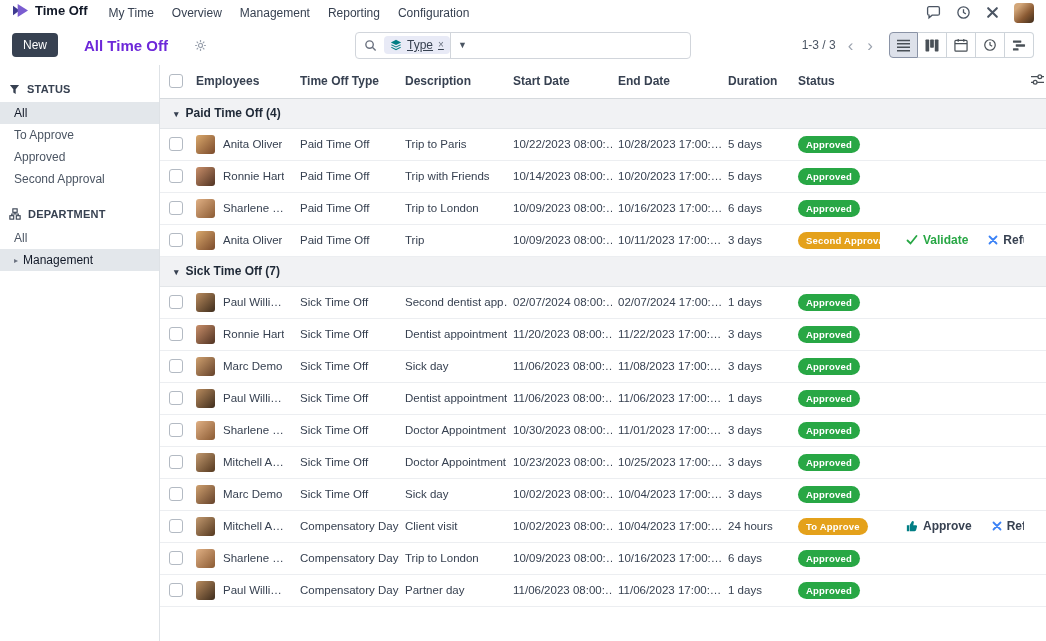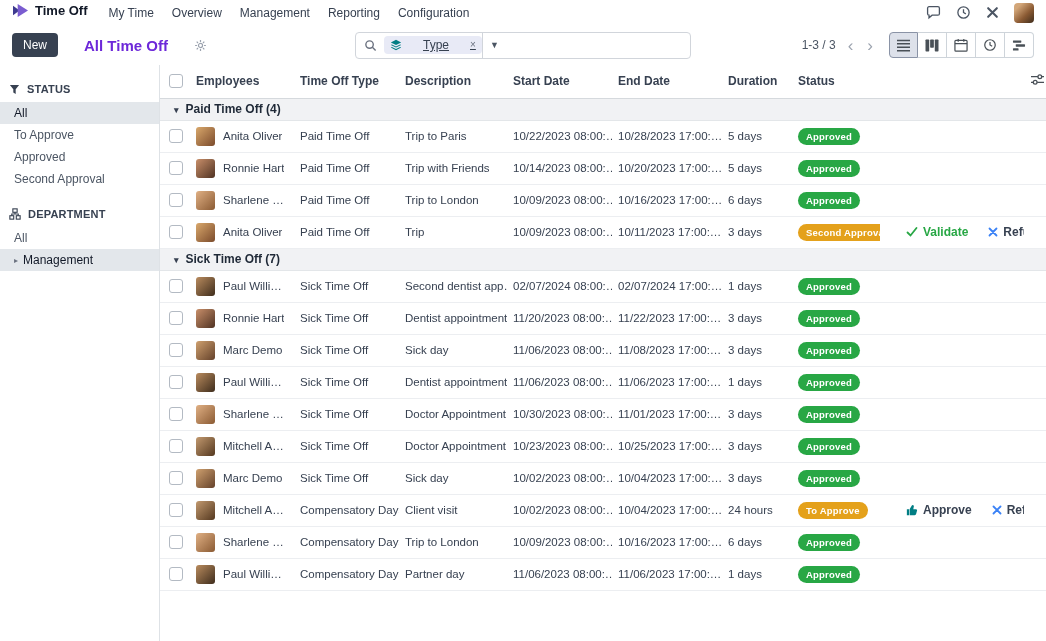--- a/index.html
+++ b/index.html
@@ -23,21 +23,21 @@
   .avatar-top { width:20px; height:20px; border-radius:4px; background:linear-gradient(135deg,#d2a679 20%,#8a5a33 60%,#3e2c1c); cursor:pointer; }
 
   
   .control-panel { height:40px; display:flex; align-items:center; padding:0 12px; }
   .cp-left { flex:1; display:flex; align-items:center; gap:26px; min-width:0; }
   .btn-new { background:#374151; color:#fff; border:none; border-radius:4px; font:500 12px "Liberation Sans",sans-serif; padding:5px 11px; cursor:pointer; }
   .cp-title { font-size:15px; font-weight:700; color:#6d28d9; white-space:nowrap; }
   .gear-icon { color:#9ca3af; cursor:pointer; display:flex; }
   .search-box { width:336px; height:27px; border:1px solid #d1d5db; border-radius:4px; display:flex; align-items:center; padding-left:8px; background:#fff; flex-shrink:0; }
   .search-magnifier { color:#6b7280; display:flex; }
-  .facet { display:flex; align-items:center; gap:21px; background:#e8eaf6; border-radius:4px; padding:2px 6px; margin-left:7px; cursor:pointer;text-decoration:underline; }
+  .facet { display:flex; align-items:center; gap:5px; background:#e8eaf6; border-radius:4px; padding:2px 6px; margin-left:7px; cursor:pointer;text-decoration:underline; }
   .facet-icon { color:var(--c-accent); display:flex; }
   .facet-label { color:#374151; }
   .facet-x { color:#6b7280; font-size:10px; cursor:pointer; line-height:1; }
   .search-input { flex:1; border:none; outline:none; margin-left:8px; font:12px "Liberation Sans",sans-serif; color:#374151; min-width:0; background:transparent; }
   .search-input::placeholder { color:#9ca3af; }
   .search-caret-btn { width:24px; align-self:stretch; border-left:1px solid #d1d5db; display:flex; align-items:center; justify-content:center; color:#4b5563; font-size:9px; cursor:pointer; }
   .cp-right { flex:1; display:flex; align-items:center; justify-content:flex-end; gap:14px; }
   .pager { display:flex; align-items:center; gap:10px; }
   .pager-text { color:#4b5563; white-space:nowrap; }
   .pager-btn { color:#9ca3af; font-size:17px; line-height:1; cursor:pointer; padding:0 2px; }
@@ -57,21 +57,21 @@
   .side-item.active { background:#e3e7eb; color:#111827; }
   .side-caret { font-size:8px; color:#6b7280; margin-right:5px; }
 
   .content { flex:1; overflow:hidden; background:#fff; }
   table { border-collapse:collapse; width:886px; table-layout:fixed; }
   thead th { height:33px; font-size:12px; font-weight:700; color:#374151; text-align:left; border-bottom:1px solid #d5d9dd; padding:0 6px; white-space:nowrap; overflow:hidden; cursor:pointer; }
   th.c-check, td.c-check { padding-left:9px; }
   td { height:32px; padding:0 6px; font-size:11.5px; white-space:nowrap; overflow:hidden; }
   tr.data-row td { border-bottom:1px solid #eceef1; }
   tr.data-row { cursor:pointer; }
-  tr.group-row td { background:#f1f2f4; height:22px; border-top:1px solid #e3e6e9; border-bottom:1px solid #e3e6e9; padding-left:14px; font-size:12px; font-weight:700; color:#1f2937; cursor:pointer; }
+  tr.group-row td { background:#f1f2f4; height:30px; border-top:1px solid #e3e6e9; border-bottom:1px solid #e3e6e9; padding-left:14px; font-size:12px; font-weight:700; color:#1f2937; cursor:pointer; }
   .group-cell .caret { font-size:9px; color:#374151; margin-right:7px; }
   .checkbox { width:14px; height:14px; border:1px solid #b3bac3; border-radius:3px; background:#fff; cursor:pointer; }
   .emp { display:flex; align-items:center; gap:8px; min-width:0; }
   .avatar { width:19px; height:19px; border-radius:3px; flex-shrink:0; }
   .av1 { background:linear-gradient(135deg,#d9a86c,#7a4a2b); }
   .av2 { background:linear-gradient(135deg,#c98f6a,#4f3222); }
   .av3 { background:linear-gradient(135deg,#e0b084,#8a5a33); }
   .av4 { background:linear-gradient(135deg,#b98b5e,#3e2c1c); }
   .av5 { background:linear-gradient(135deg,#cfa06f,#64412a); }
   .av6 { background:linear-gradient(135deg,#c2996f,#54381f); }

